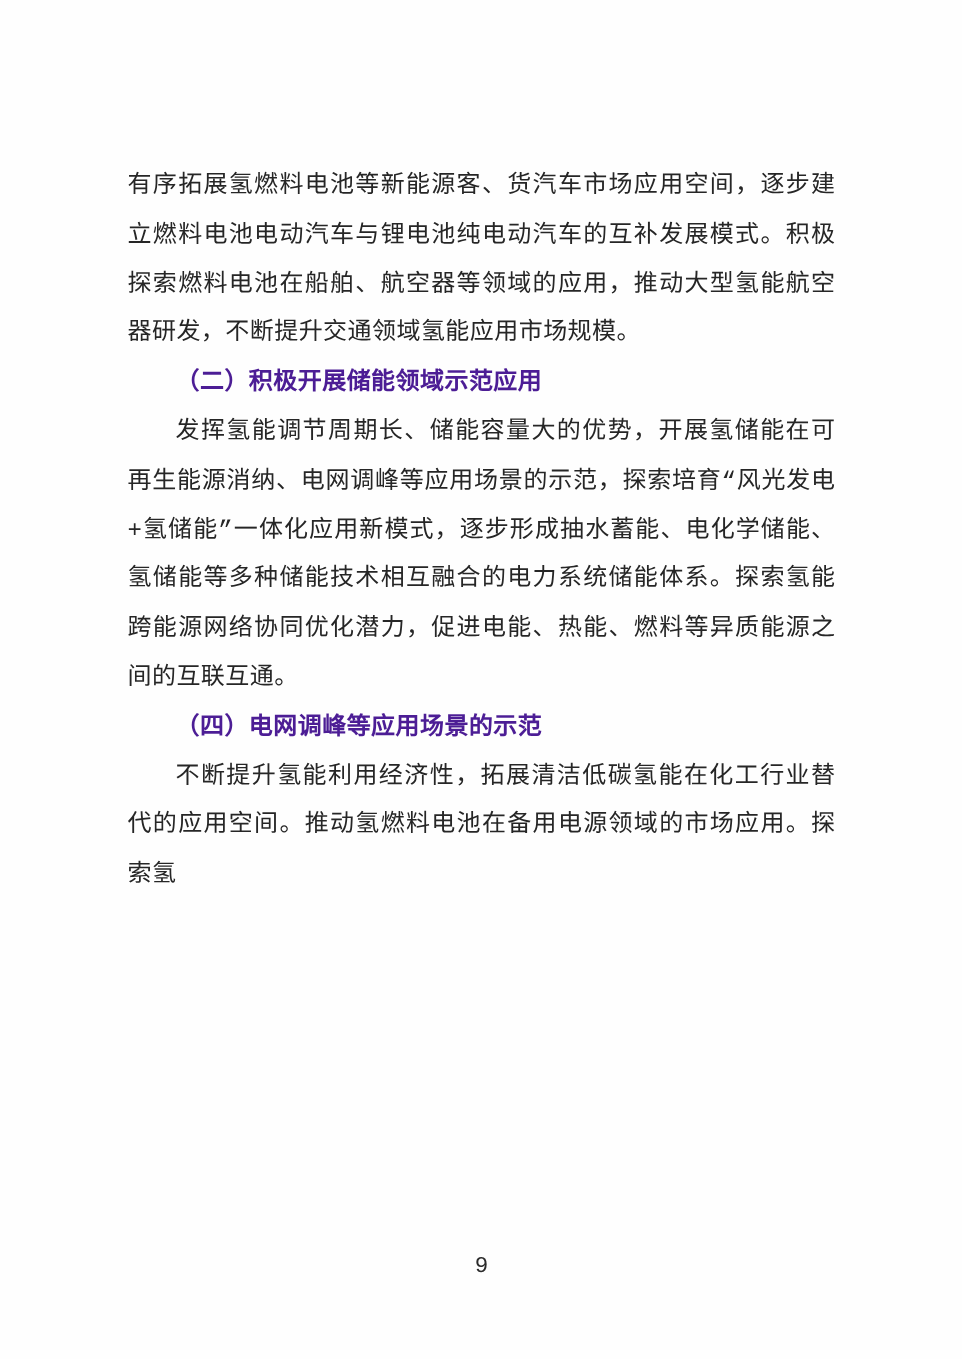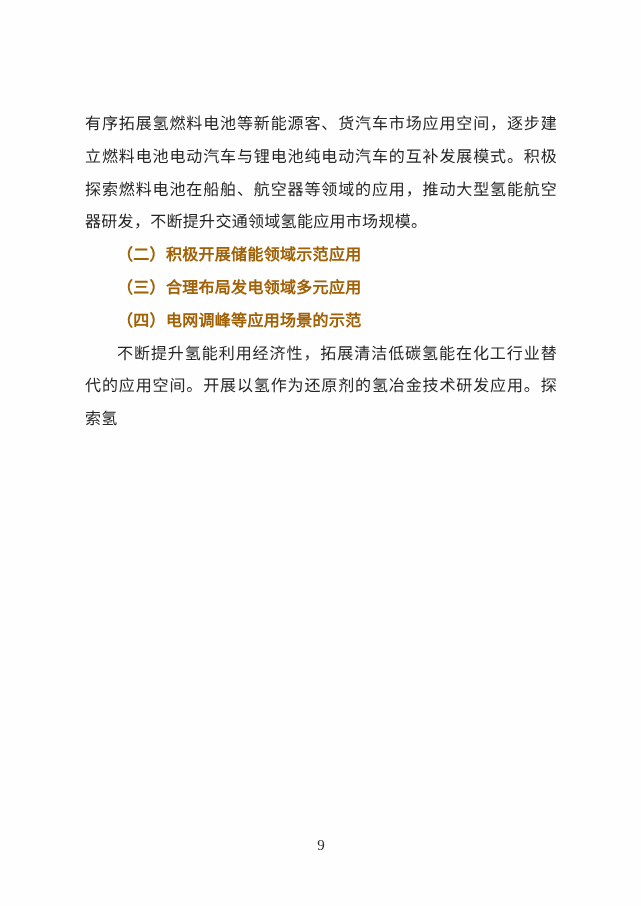--- a/index.html
+++ b/index.html
@@ -12,20 +12,21 @@
     background: #fdfdfd;
     overflow: hidden;
     font-family: "Liberation Serif", serif;
   }
   .doc-page {
     position: relative;
     width: 641px;
     height: 906px;
     background: #fefefe;
     box-sizing: border-box;
+    font-family: Liberation Mono, monospace;
   }
   .doc-content {
     position: absolute;
     top: 108px;
     left: 85px;
     width: 472px;
     color: #262626;
     font-size: 16px;
     line-height: 32.8px;
     letter-spacing: 0.3px;
@@ -38,39 +39,39 @@
   }
   .para {
     text-indent: 2em;
   }
   .para.no-indent {
     text-indent: 0;
   }
   .heading {
     text-indent: 2em;
     font-weight: bold;
-    color: #a16207;
+    color: #4c1d95;
   }
   .page-number {
     position: absolute;
     top: 830px;
     left: 85px;
     width: 472px;
     text-align: center;
     font-size: 15px;
     line-height: 30px;
     color: #2b2b2b;
     letter-spacing: 0;
   }
 </style>
 </head>
 <body>
 
 <div class="doc-page">
   <div class="doc-content">
     <p class="para no-indent">有序拓展氢燃料电池等新能源客、货汽车市场应用空间，逐步建立燃料电池电动汽车与锂电池纯电动汽车的互补发展模式。积极探索燃料电池在船舶、航空器等领域的应用，推动大型氢能航空器研发，不断提升交通领域氢能应用市场规模。</p>
     <p class="heading">（二）积极开展储能领域示范应用</p>
-    <p class="heading">（三）合理布局发电领域多元应用</p>
+    <p class="para">发挥氢能调节周期长、储能容量大的优势，开展氢储能在可再生能源消纳、电网调峰等应用场景的示范，探索培育“风光发电+氢储能”一体化应用新模式，逐步形成抽水蓄能、电化学储能、氢储能等多种储能技术相互融合的电力系统储能体系。探索氢能跨能源网络协同优化潜力，促进电能、热能、燃料等异质能源之间的互联互通。</p>
     <p class="heading">（四）电网调峰等应用场景的示范</p>
-    <p class="para">不断提升氢能利用经济性，拓展清洁低碳氢能在化工行业替代的应用空间。开展以氢作为还原剂的氢冶金技术研发应用。探索氢</p>
+    <p class="para">不断提升氢能利用经济性，拓展清洁低碳氢能在化工行业替代的应用空间。推动氢燃料电池在备用电源领域的市场应用。探索氢</p>
   </div>
   <div class="page-number">9</div>
 </div>
 
 </body></html>

